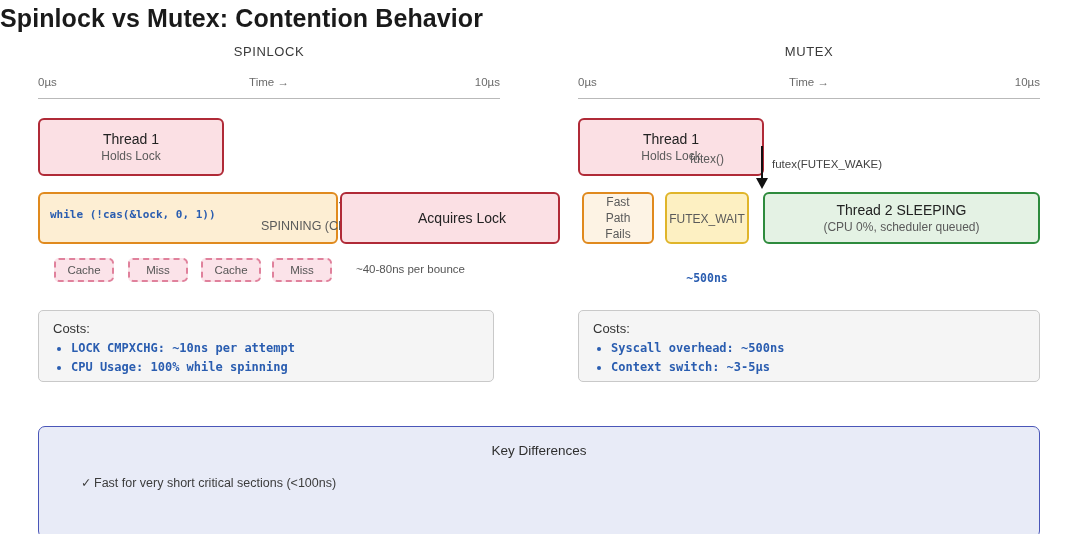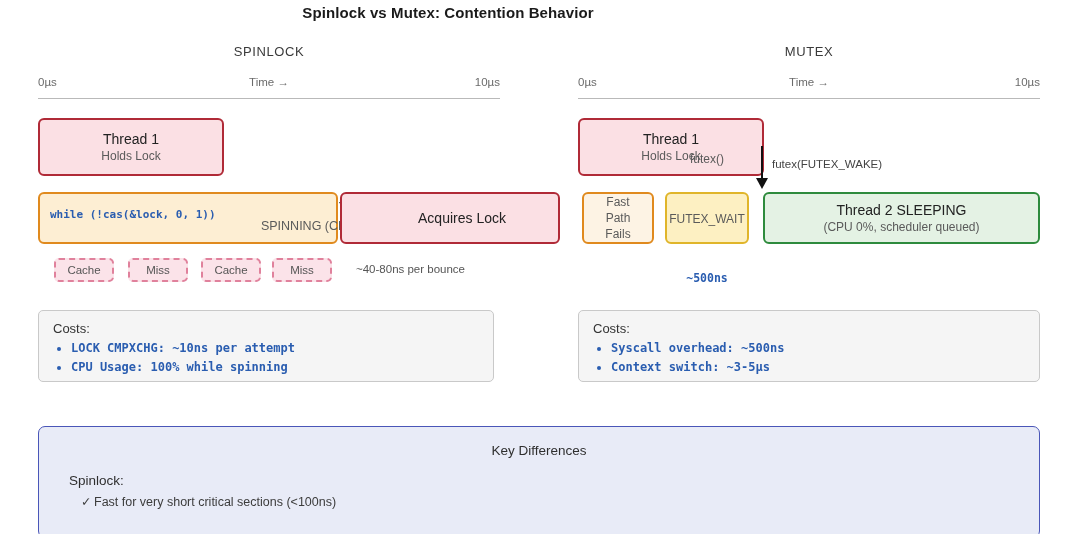--- a/index.html
+++ b/index.html
@@ -20,22 +20,21 @@
     width: 1068px;
     height: 534px;
   }
 
   
   .page-title {
     position: absolute;
     top: 4px;
     left: 0;
     width: 896px;
-    text-align: center;
-    font-size: 15px;
+    font-size: 25px;
     font-weight: bold;
     color: #1a1a1a;
     letter-spacing: 0.1px;
   }
 
   
   .panel { position: absolute; top: 44px; }
   .panel.left  { left: 38px;  width: 462px; }
   .panel.right { left: 578px; width: 462px; }
 
@@ -295,21 +294,20 @@
     <ul>
       <li>Syscall overhead: ~500ns</li>
       <li>Context switch: ~3-5µs</li>
     </ul>
   </div>
 
   <div class="keydiff">
     <div class="kd-title">Key Differences</div>
     <div class="kd-cols">
       <div class="kd-col l">
-        <h4>Spinlock:</h4>
         <div class="kd-item">
           <span class="mk">✓</span><span>Fast for very short critical sections (&lt;100ns)</span>
         </div>
 
       </div>
     </div>
   </div>
 
 </div>
 

